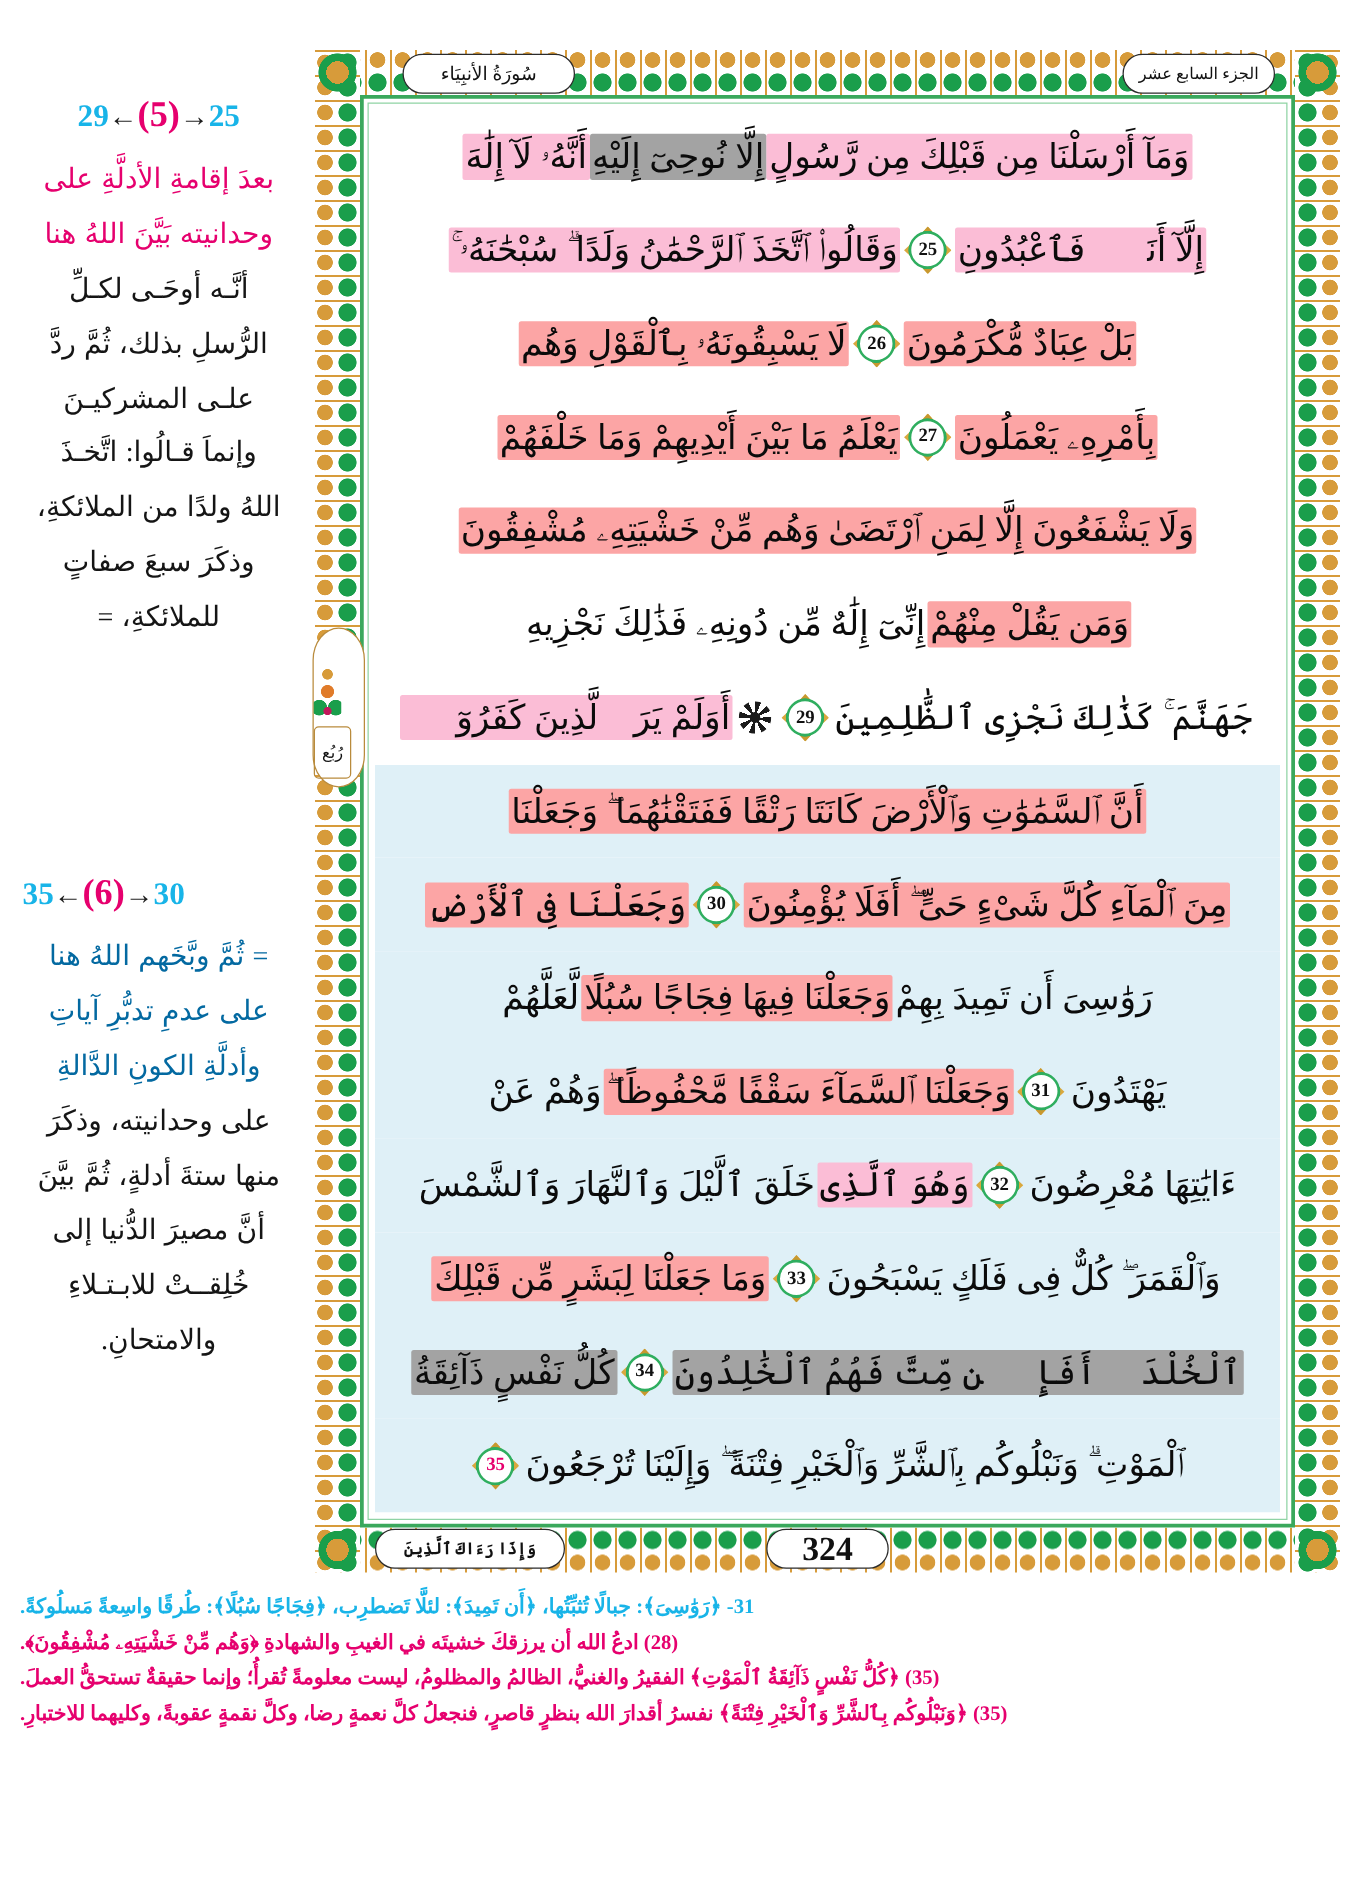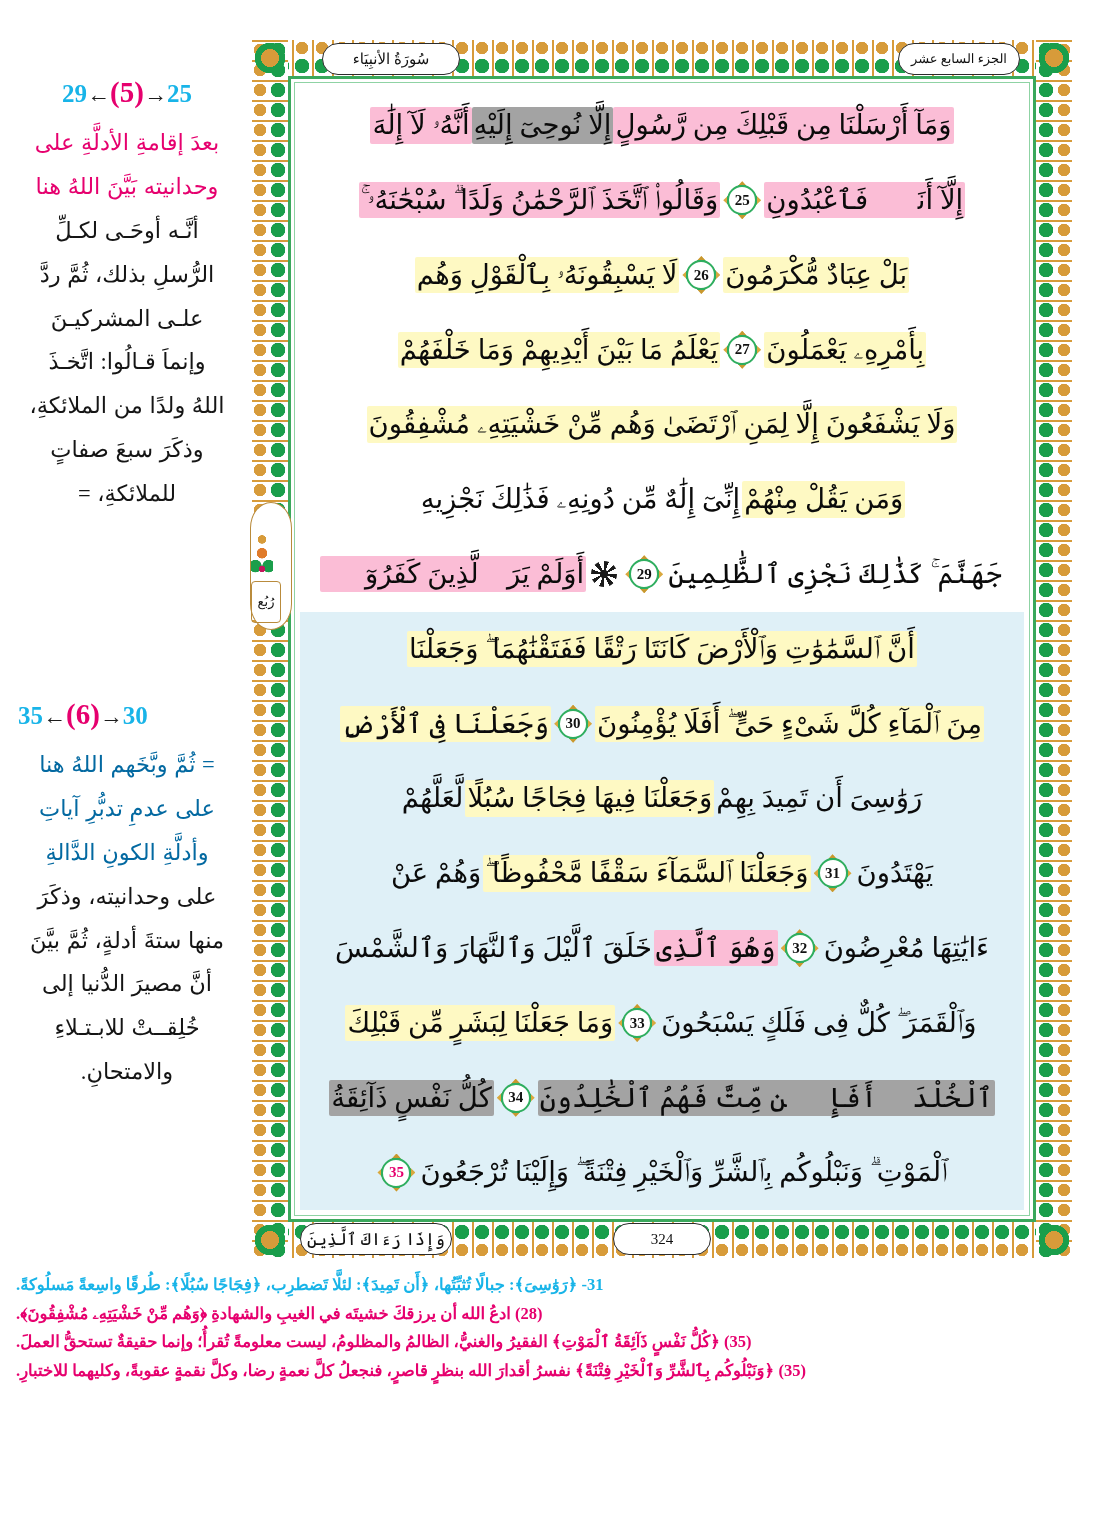--- a/index.html
+++ b/index.html
@@ -148,23 +148,23 @@
     border-radius: 16px;
     z-index: 6;
     display: flex;
     align-items: center;
     justify-content: center;
     color: #111;
     direction: rtl;
     white-space: nowrap;
     padding: 0 5px;
   }
-  #cart-catch { left: 48px;  width: 140px; font-size: 17px; }
-  #cart-page  { left: 50%; transform: translateX(-50%); width: 86px; font-size: 15px;
-                font-family: "Liberation Serif", serif; font-weight: normal; direction: ltr; }
+  #cart-catch { left: 48px;  width: 140px; font-size: 13px; font-weight: bold; }
+  #cart-page  { left: 50%; transform: translateX(-50%); width: 86px; font-size: 27px;
+                font-family: "Liberation Serif", serif; font-weight: bold; direction: ltr; }
 
   
   #rubu-mark {
     position: absolute;
     left: -2px;
     top: 462px;
     width: 42px;
     height: 128px;
     background: #ffffff;
     border: 1.6px solid #b98b3c;
@@ -214,21 +214,21 @@
     white-space: nowrap;
     padding: 0 2px;
     position: relative;
   }
   
   .bg-blue { background: #dff0f7; }
   .bg-white { background: #ffffff; }
 
   .seg { padding: 1px 2px; border-radius: 2px; display: inline-block; }
   .hl-pink   { background: #fbbdd6; }
-  .hl-yellow { background: #fef9c3; }
+  .hl-yellow { background: #fca5a5; }
   .hl-grey   { background: #a3a3a3; }
   .hl-none   { background: transparent; }
 
   
   .ayah-mark {
     display: inline-flex;
     align-items: center;
     justify-content: center;
     width: 38px; height: 38px;
     margin: 0 3px;

